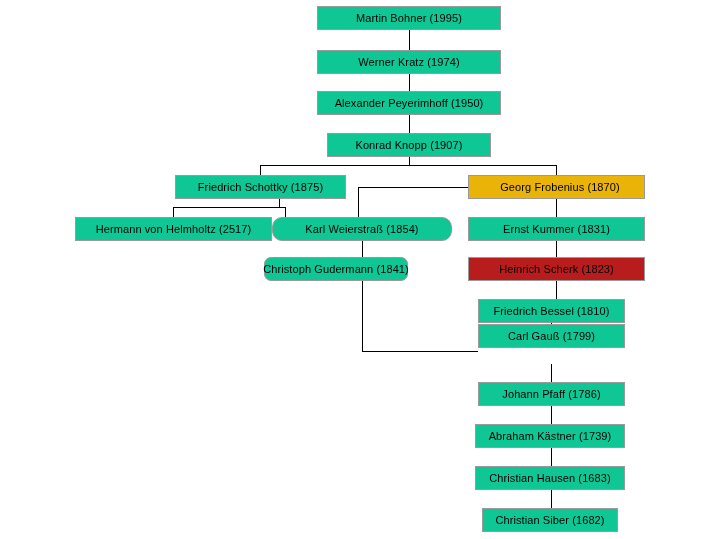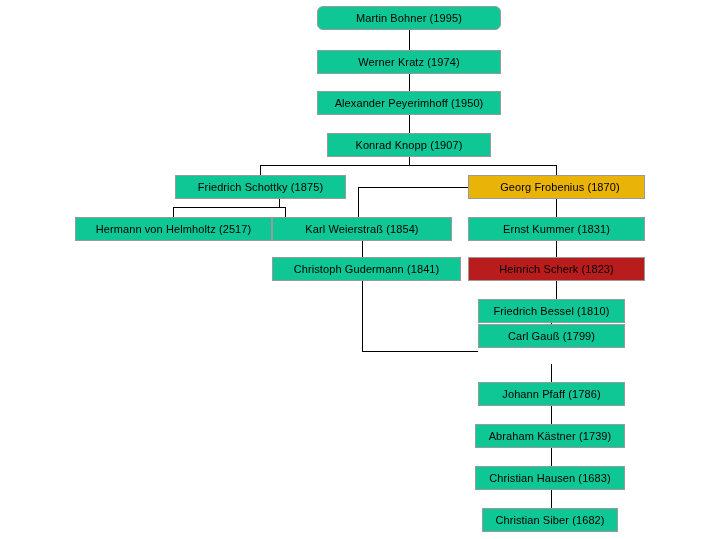--- a/index.html
+++ b/index.html
@@ -60,30 +60,30 @@
       <div class="edge edge-v" style="left: 556px; top: 199px; height: 18px;"></div>
       <div class="edge edge-v" style="left: 556px; top: 241px; height: 16px;"></div>
       <div class="edge edge-v" style="left: 556px; top: 281px; height: 18px;"></div>
       <div class="edge edge-v" style="left: 551px; top: 323px; height: 17px;"></div>
       <div class="edge edge-v" style="left: 551px; top: 364px; height: 18px;"></div>
       <div class="edge edge-v" style="left: 551px; top: 406px; height: 18px;"></div>
       <div class="edge edge-v" style="left: 551px; top: 448px; height: 18px;"></div>
       <div class="edge edge-v" style="left: 551px; top: 490px; height: 18px;"></div>
     </div>
   <div id="node-layer">
-      <div class="node" style="left: 317px; top: 6px; width: 184px; height: 24px; background: rgb(14, 199, 149); border-color: rgb(154, 154, 154); border-radius: 6px;">Martin Bohner (1995)</div>
+      <div class="node" style="left: 317px; top: 6px; width: 184px; height: 24px; background: rgb(14, 199, 149); border-color: rgb(154, 154, 154);">Martin Bohner (1995)</div>
       <div class="node" style="left: 317px; top: 50px; width: 184px; height: 24px; background: rgb(14, 199, 149); border-color: rgb(154, 154, 154);">Werner Kratz (1974)</div>
       <div class="node" style="left: 317px; top: 91px; width: 184px; height: 24px; background: rgb(14, 199, 149); border-color: rgb(154, 154, 154);">Alexander Peyerimhoff (1950)</div>
       <div class="node" style="left: 327px; top: 133px; width: 164px; height: 24px; background: rgb(14, 199, 149); border-color: rgb(154, 154, 154);">Konrad Knopp (1907)</div>
       <div class="node" style="left: 175px; top: 175px; width: 171px; height: 24px; background: rgb(14, 199, 149); border-color: rgb(154, 154, 154);">Friedrich Schottky (1875)</div>
       <div class="node" style="left: 468px; top: 175px; width: 177px; height: 24px; background: #eab308; border-color: rgb(154, 154, 154); padding-left: 7px;">Georg Frobenius (1870)</div>
       <div class="node" style="left: 75px; top: 217px; width: 197px; height: 24px; background: rgb(14, 199, 149); border-color: rgb(154, 154, 154);">Hermann von Helmholtz (2517)</div>
-      <div class="node" style="left: 272px; top: 217px; width: 180px; height: 24px; background: rgb(14, 199, 149); border-color: rgb(154, 154, 154);">Karl Weierstraß (1854)</div>
+      <div class="node" style="left: 272px; top: 217px; width: 180px; height: 24px; background: rgb(14, 199, 149); border-color: rgb(154, 154, 154); border-radius: 10px;">Karl Weierstraß (1854)</div>
       <div class="node" style="left: 468px; top: 217px; width: 177px; height: 24px; background: rgb(14, 199, 149); border-color: rgb(154, 154, 154);">Ernst Kummer (1831)</div>
-      <div class="node" style="left: 272px; top: 257px; width: 189px; height: 24px; background: rgb(14, 199, 149); border-color: rgb(154, 154, 154);">Christoph Gudermann (1841)</div>
+      <div class="node" style="left: 264px; top: 257px; width: 144px; height: 24px; background: rgb(14, 199, 149); border-color: rgb(154, 154, 154); border-radius: 7px;">Christoph Gudermann (1841)</div>
       <div class="node" style="left: 468px; top: 257px; width: 177px; height: 24px; background: #b91c1c; border-color: rgb(154, 154, 154);">Heinrich Scherk (1823)</div>
       <div class="node" style="left: 478px; top: 299px; width: 147px; height: 24px; background: rgb(14, 199, 149); border-color: rgb(154, 154, 154);">Friedrich Bessel (1810)</div>
       <div class="node" style="left: 478px; top: 324px; width: 147px; height: 24px; background: rgb(14, 199, 149); border-color: rgb(154, 154, 154);">Carl Gauß (1799)</div>
       <div class="node" style="left: 478px; top: 382px; width: 147px; height: 24px; background: rgb(14, 199, 149); border-color: rgb(154, 154, 154);">Johann Pfaff (1786)</div>
       <div class="node" style="left: 475px; top: 424px; width: 150px; height: 24px; background: rgb(14, 199, 149); border-color: rgb(154, 154, 154);">Abraham Kästner (1739)</div>
       <div class="node" style="left: 475px; top: 466px; width: 150px; height: 24px; background: rgb(14, 199, 149); border-color: rgb(154, 154, 154);">Christian Hausen (1683)</div>
       <div class="node" style="left: 482px; top: 508px; width: 136px; height: 24px; background: rgb(14, 199, 149); border-color: rgb(154, 154, 154);">Christian Siber (1682)</div>
     </div>
 </div>
 

